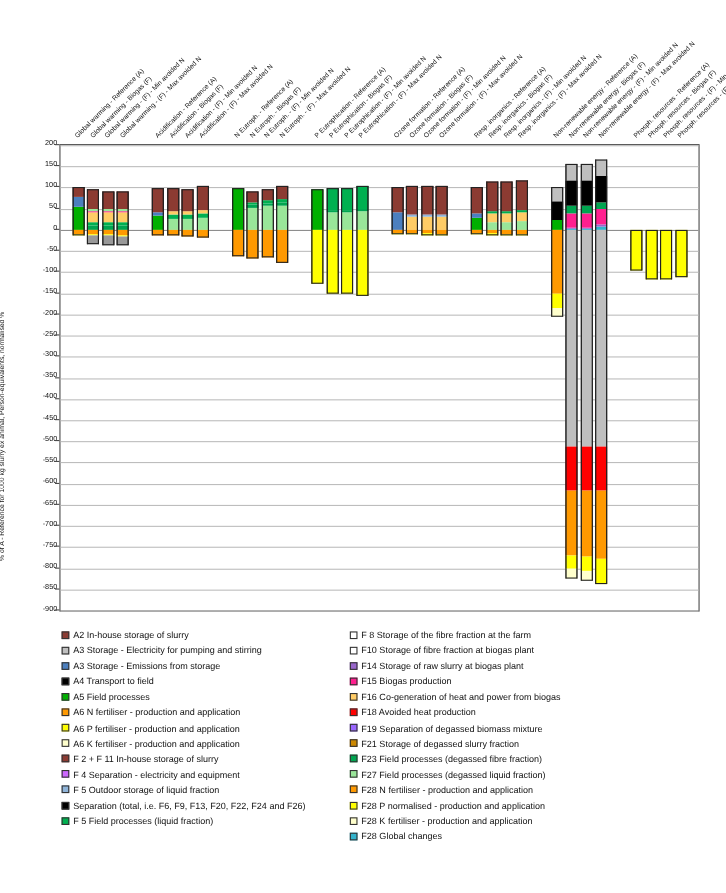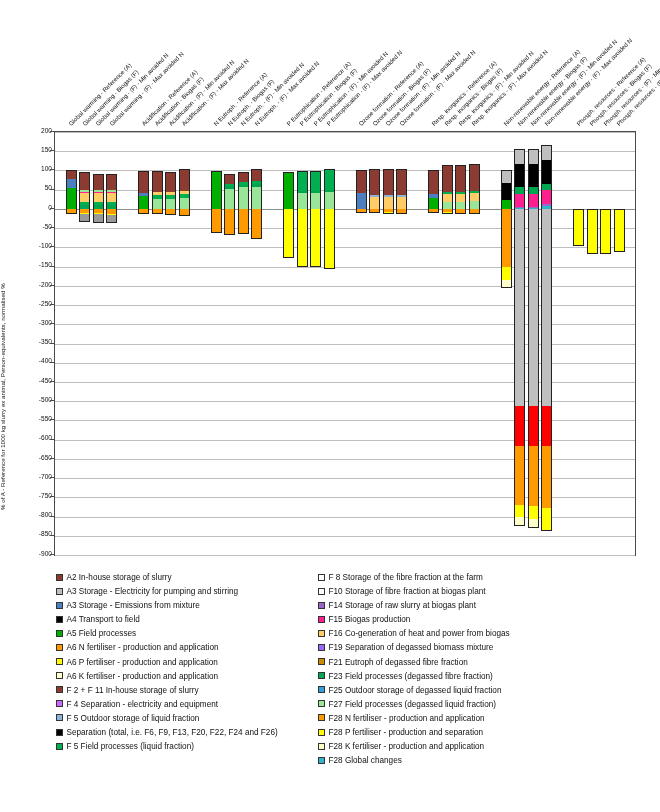--- a/index.html
+++ b/index.html
@@ -380,21 +380,21 @@
         <div class="legend-item">
           <span class="swatch" style="background: rgb(140, 59, 50);"></span>
           <span class="legend-text">A2 In-house storage of slurry</span>
         </div>
         <div class="legend-item">
           <span class="swatch" style="background: rgb(191, 191, 191);"></span>
           <span class="legend-text">A3 Storage - Electricity for pumping and stirring</span>
         </div>
         <div class="legend-item">
           <span class="swatch" style="background: rgb(75, 127, 191);"></span>
-          <span class="legend-text">A3 Storage - Emissions from mixture</span>
+          <span class="legend-text">A3 Storage - Emissions from storage</span>
         </div>
         <div class="legend-item">
           <span class="swatch" style="background: rgb(0, 0, 0);"></span>
           <span class="legend-text">A4 Transport to field</span>
         </div>
         <div class="legend-item">
           <span class="swatch" style="background: rgb(0, 176, 0);"></span>
           <span class="legend-text">A5 Field processes</span>
         </div>
         <div class="legend-item">
@@ -445,46 +445,46 @@
         </div>
         <div class="legend-item">
           <span class="swatch" style="background: rgb(255, 31, 143);"></span>
           <span class="legend-text">F15 Biogas production</span>
         </div>
         <div class="legend-item">
           <span class="swatch" style="background: rgb(255, 204, 102);"></span>
           <span class="legend-text">F16 Co-generation of heat and power from biogas</span>
         </div>
         <div class="legend-item">
+          <span class="swatch" style="background: rgb(255, 0, 0);"></span>
+          <span class="legend-text">F18 Avoided heat production</span>
+        </div>
+        <div class="legend-item">
           <span class="swatch" style="background: rgb(153, 102, 255);"></span>
           <span class="legend-text">F19 Separation of degassed biomass mixture</span>
         </div>
         <div class="legend-item">
           <span class="swatch" style="background: rgb(204, 136, 0);"></span>
-          <span class="legend-text">F21 Eutroph of degassed fibre fraction</span>
+          <span class="legend-text">F21 Storage of degassed slurry fraction</span>
         </div>
         <div class="legend-item">
           <span class="swatch" style="background: rgb(0, 165, 80);"></span>
           <span class="legend-text">F23 Field processes (degassed fibre fraction)</span>
         </div>
         <div class="legend-item">
-          <span class="swatch" style="background: rgb(51, 160, 217);"></span>
-          <span class="legend-text">F25 Outdoor storage of degassed liquid fraction</span>
-        </div>
-        <div class="legend-item">
           <span class="swatch" style="background: rgb(153, 230, 153);"></span>
           <span class="legend-text">F27 Field processes (degassed liquid fraction)</span>
         </div>
         <div class="legend-item">
           <span class="swatch" style="background: rgb(255, 153, 0);"></span>
           <span class="legend-text">F28 N fertiliser - production  and application</span>
         </div>
         <div class="legend-item">
           <span class="swatch" style="background: rgb(255, 255, 0);"></span>
-          <span class="legend-text">F28 P fertiliser - production  and separation</span>
+          <span class="legend-text">F28 P normalised - production  and application</span>
         </div>
         <div class="legend-item">
           <span class="swatch" style="background: rgb(255, 255, 204);"></span>
           <span class="legend-text">F28 K fertiliser - production  and application</span>
         </div>
         <div class="legend-item">
           <span class="swatch" style="background: rgb(51, 179, 204);"></span>
           <span class="legend-text">F28 Global changes</span>
         </div>
       </div>

